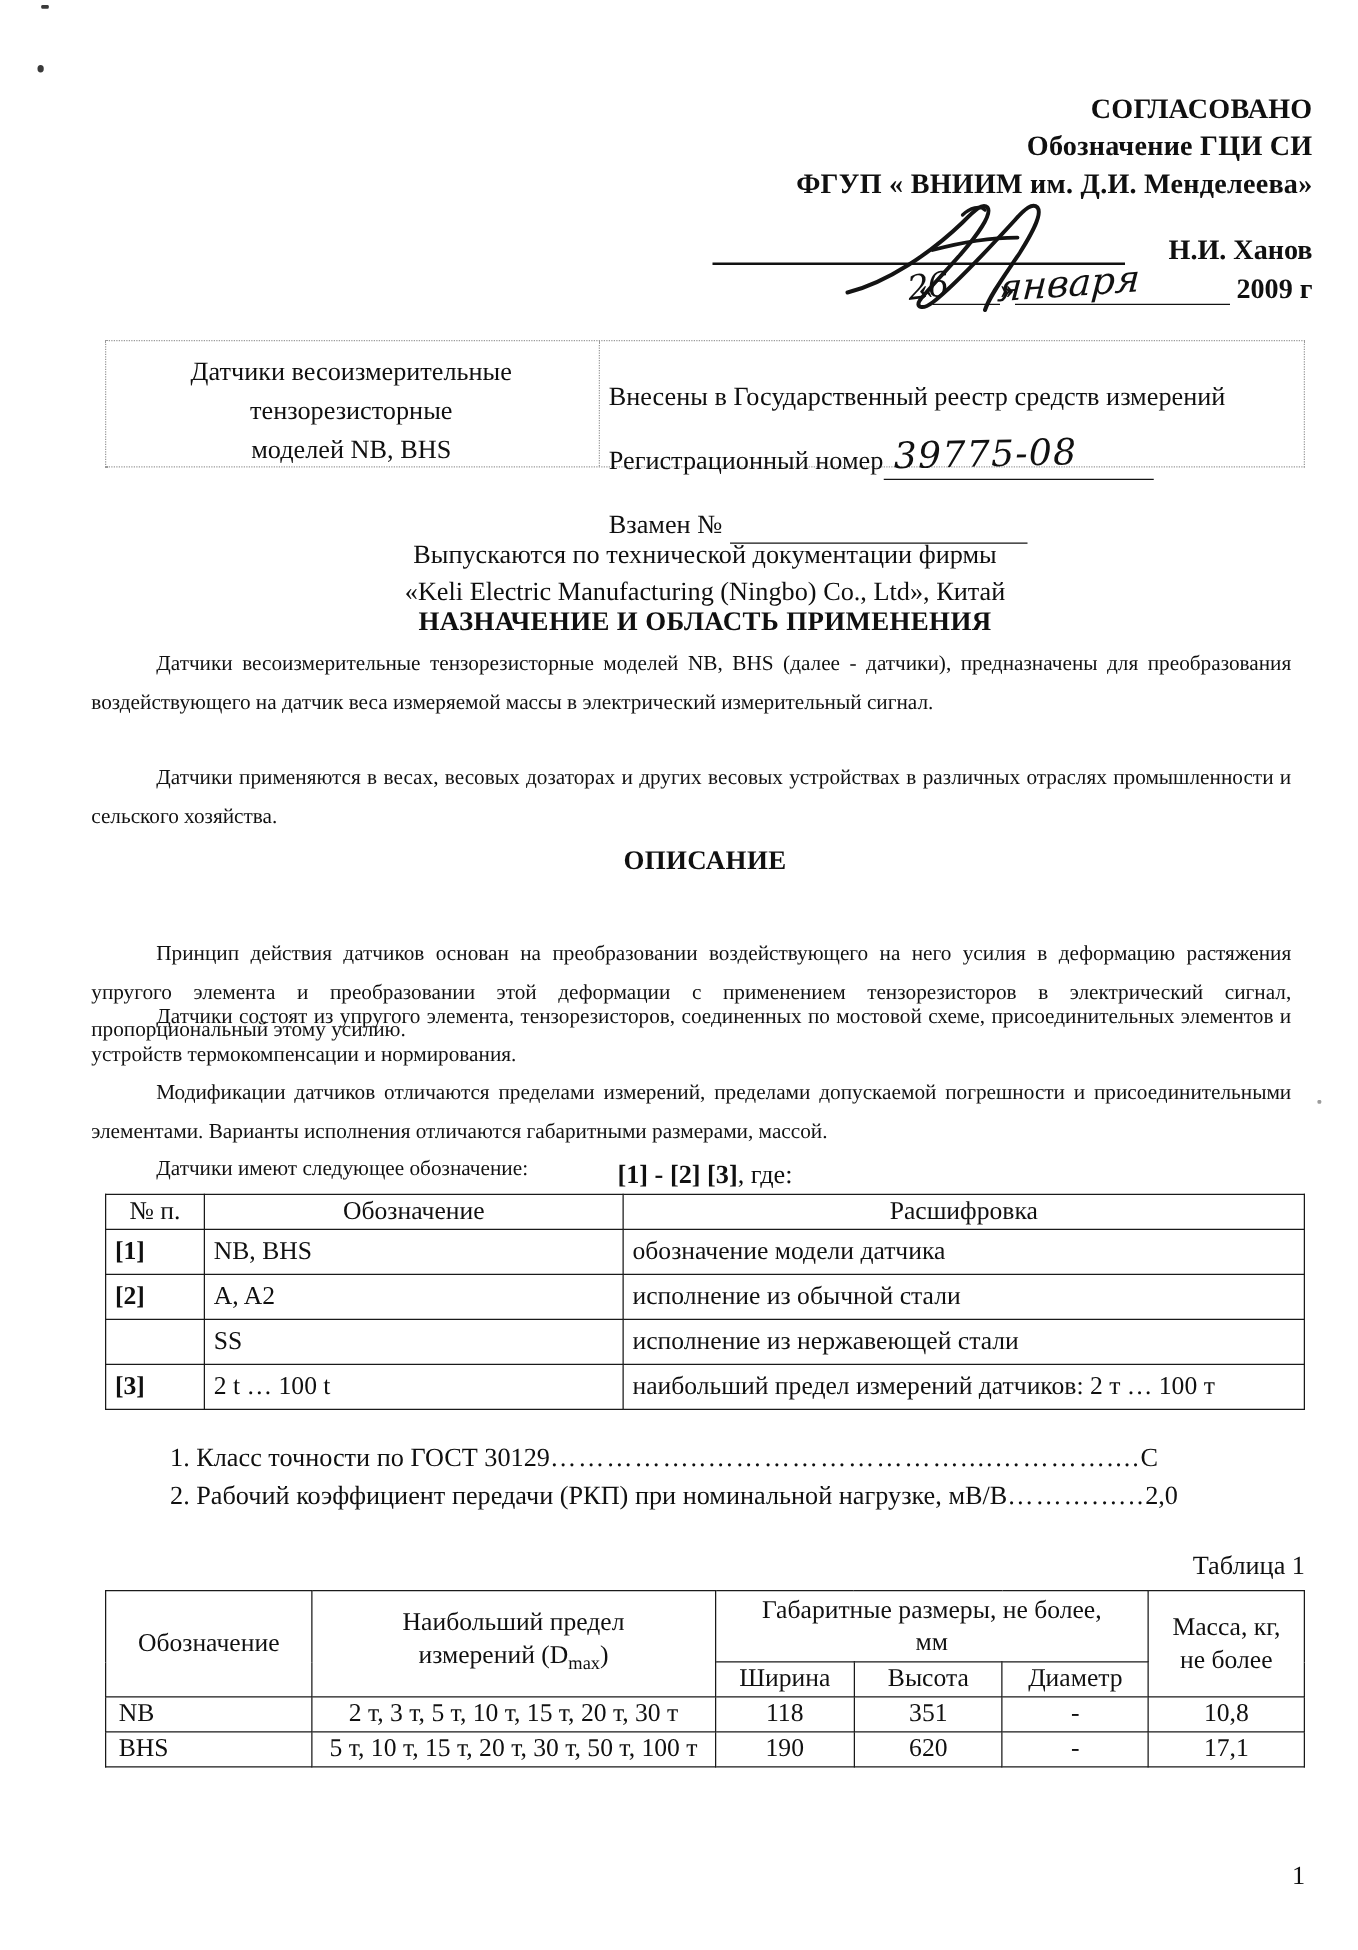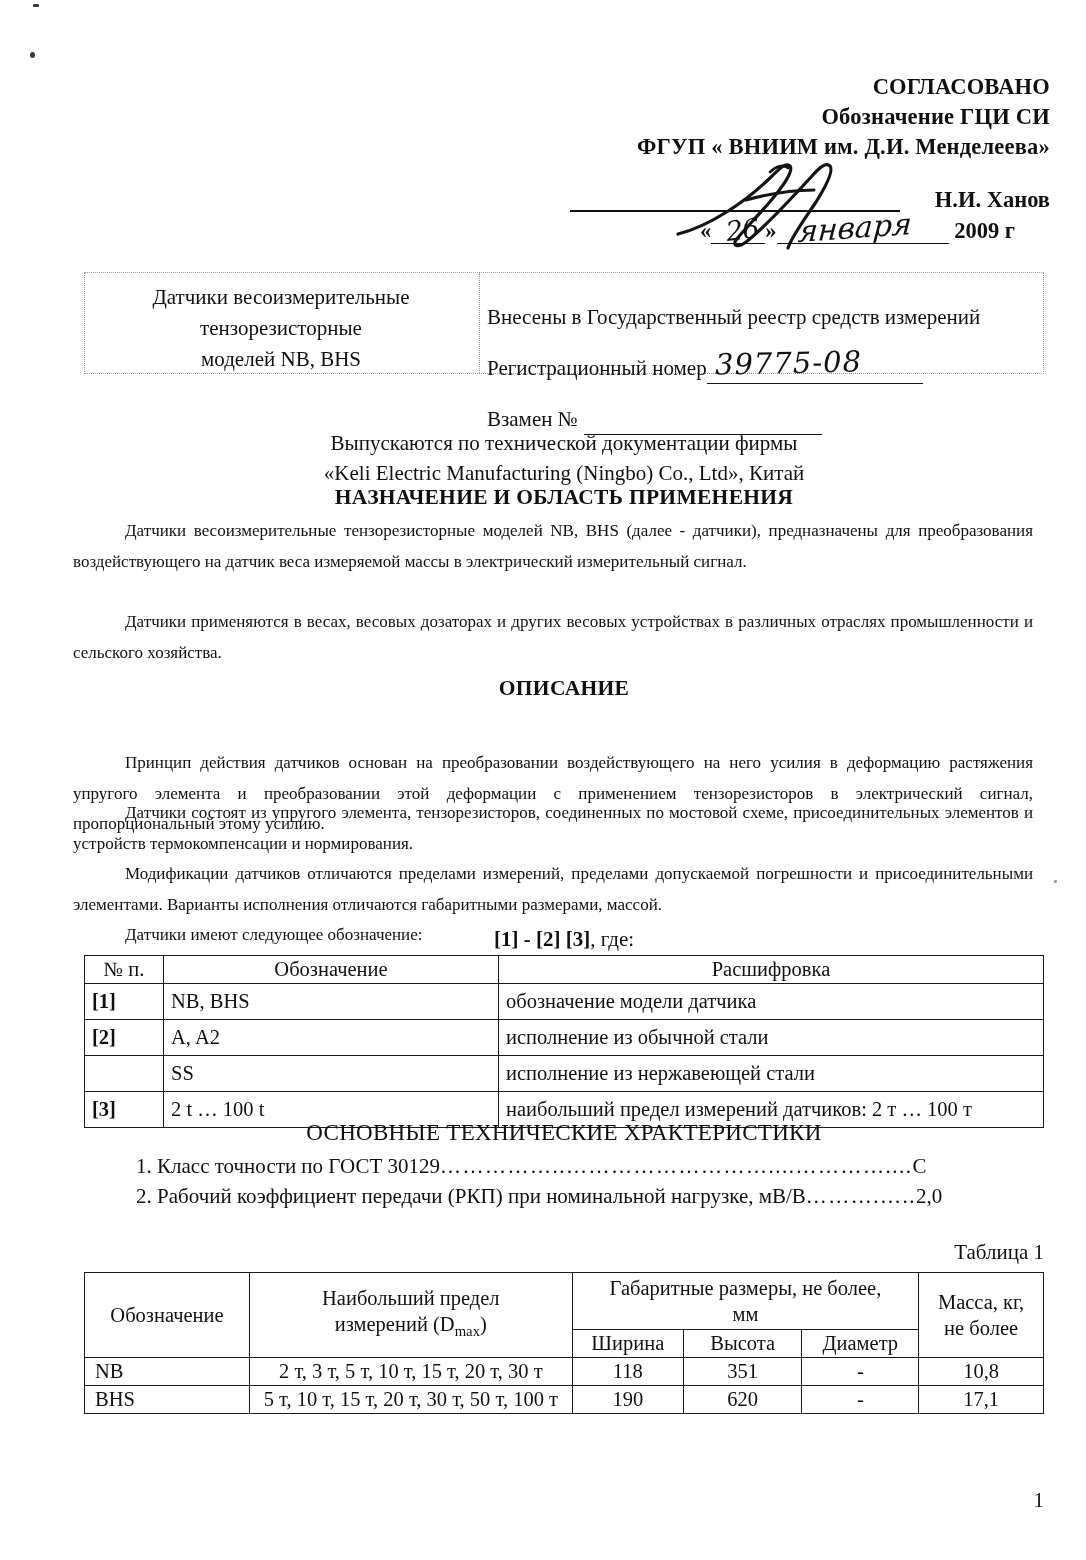--- a/index.html
+++ b/index.html
@@ -42,20 +42,21 @@
     letter-spacing: .2px;
   }
   .approval .ln { display: block; white-space: nowrap; }
 
   .sign-area {
     position: absolute;
     left: 560px;
     top: 170px;
     width: 490px;
     height: 86px;
+    text-align: right;
   }
   .sign-rule {
     position: absolute;
     left: 10px;
     top: 40px;
     width: 330px;
     height: 0;
     border-top: 2px solid #111;
   }
   .sign-name {
@@ -386,21 +387,20 @@
         <td>исполнение из нержавеющей стали</td>
       </tr>
       <tr>
         <td class="bold-id">[3]</td>
         <td>2 t … 100 t</td>
         <td>наибольший предел измерений датчиков: 2 т … 100 т</td>
       </tr>
     </tbody>
   </table>
 
-  <div class="sect-title-reg" style="top:1120px;">ОСНОВНЫЕ ТЕХНИЧЕСКИЕ ХРАКТЕРИСТИКИ</div>
 
   <div class="spec" style="top:1151px;">
     <span>1. Класс точности по ГОСТ 30129</span><span class="dots">……………..………………………....…………....</span><span>С</span>
   </div>
 
   <div class="spec" style="top:1181px;">
     <span>2. Рабочий коэффициент передачи (РКП) при номинальной нагрузке, мВ/В</span><span class="dots">……….…..</span><span>2,0</span>
   </div>
 
 

